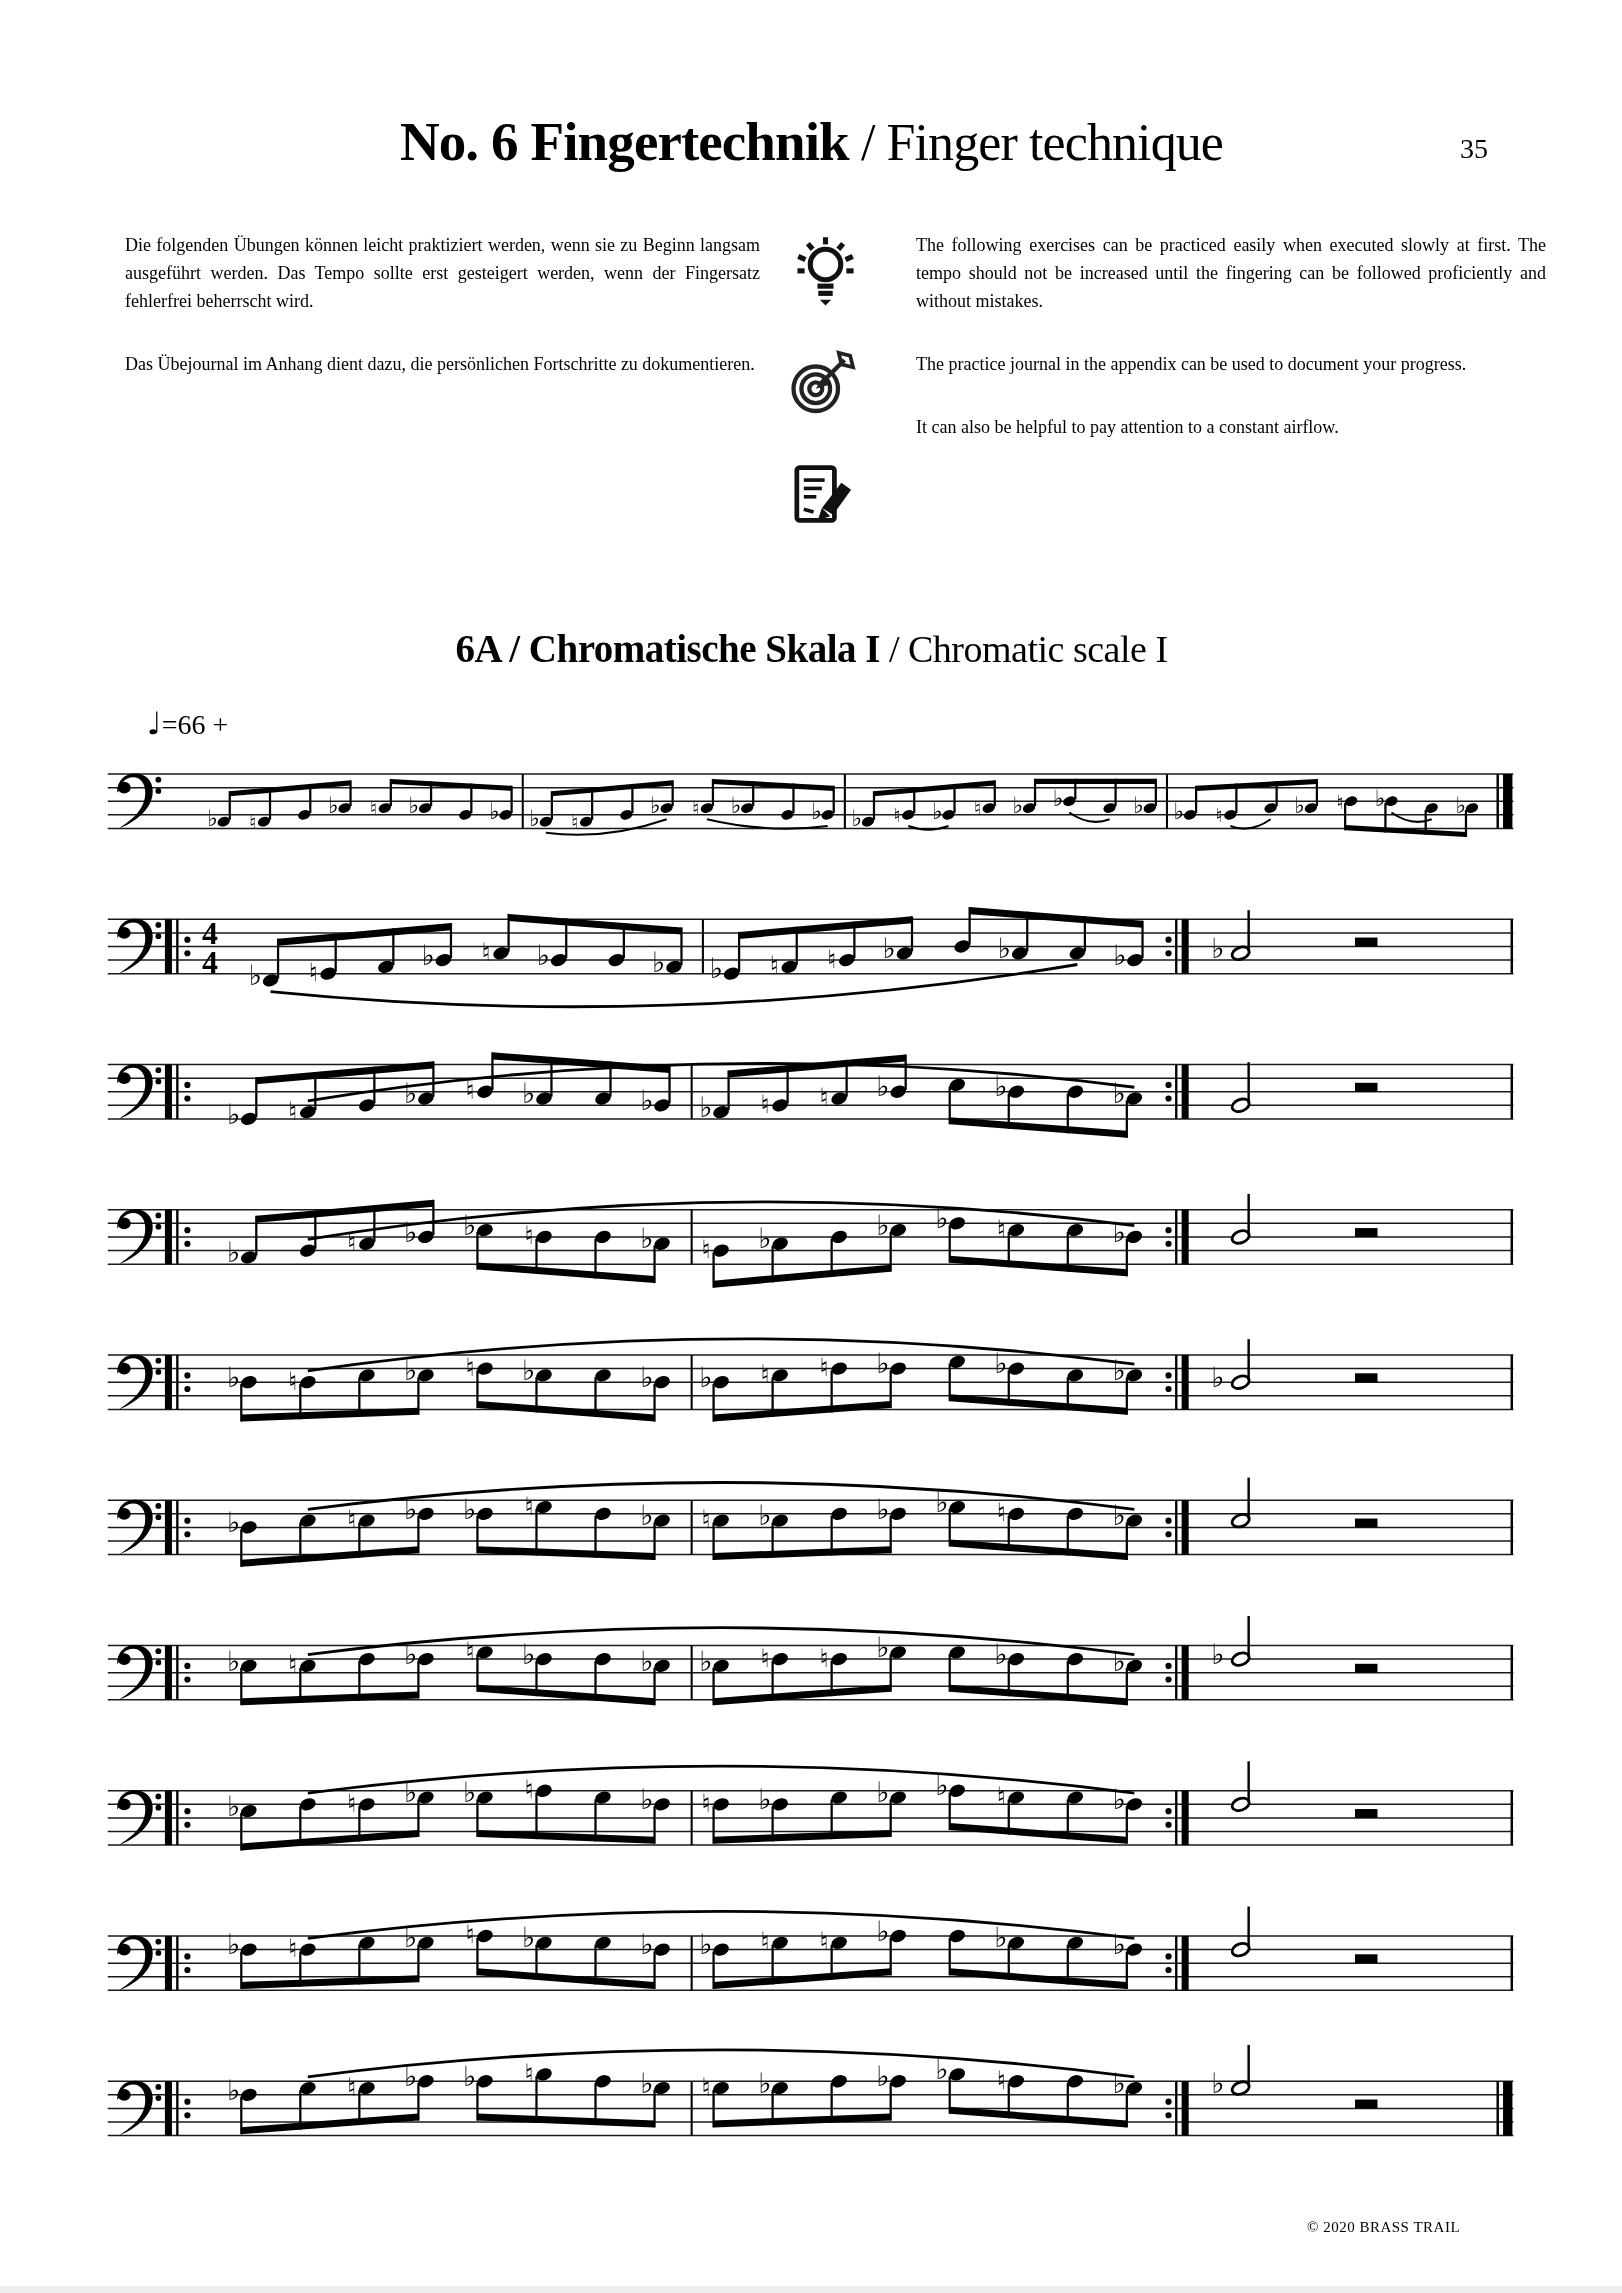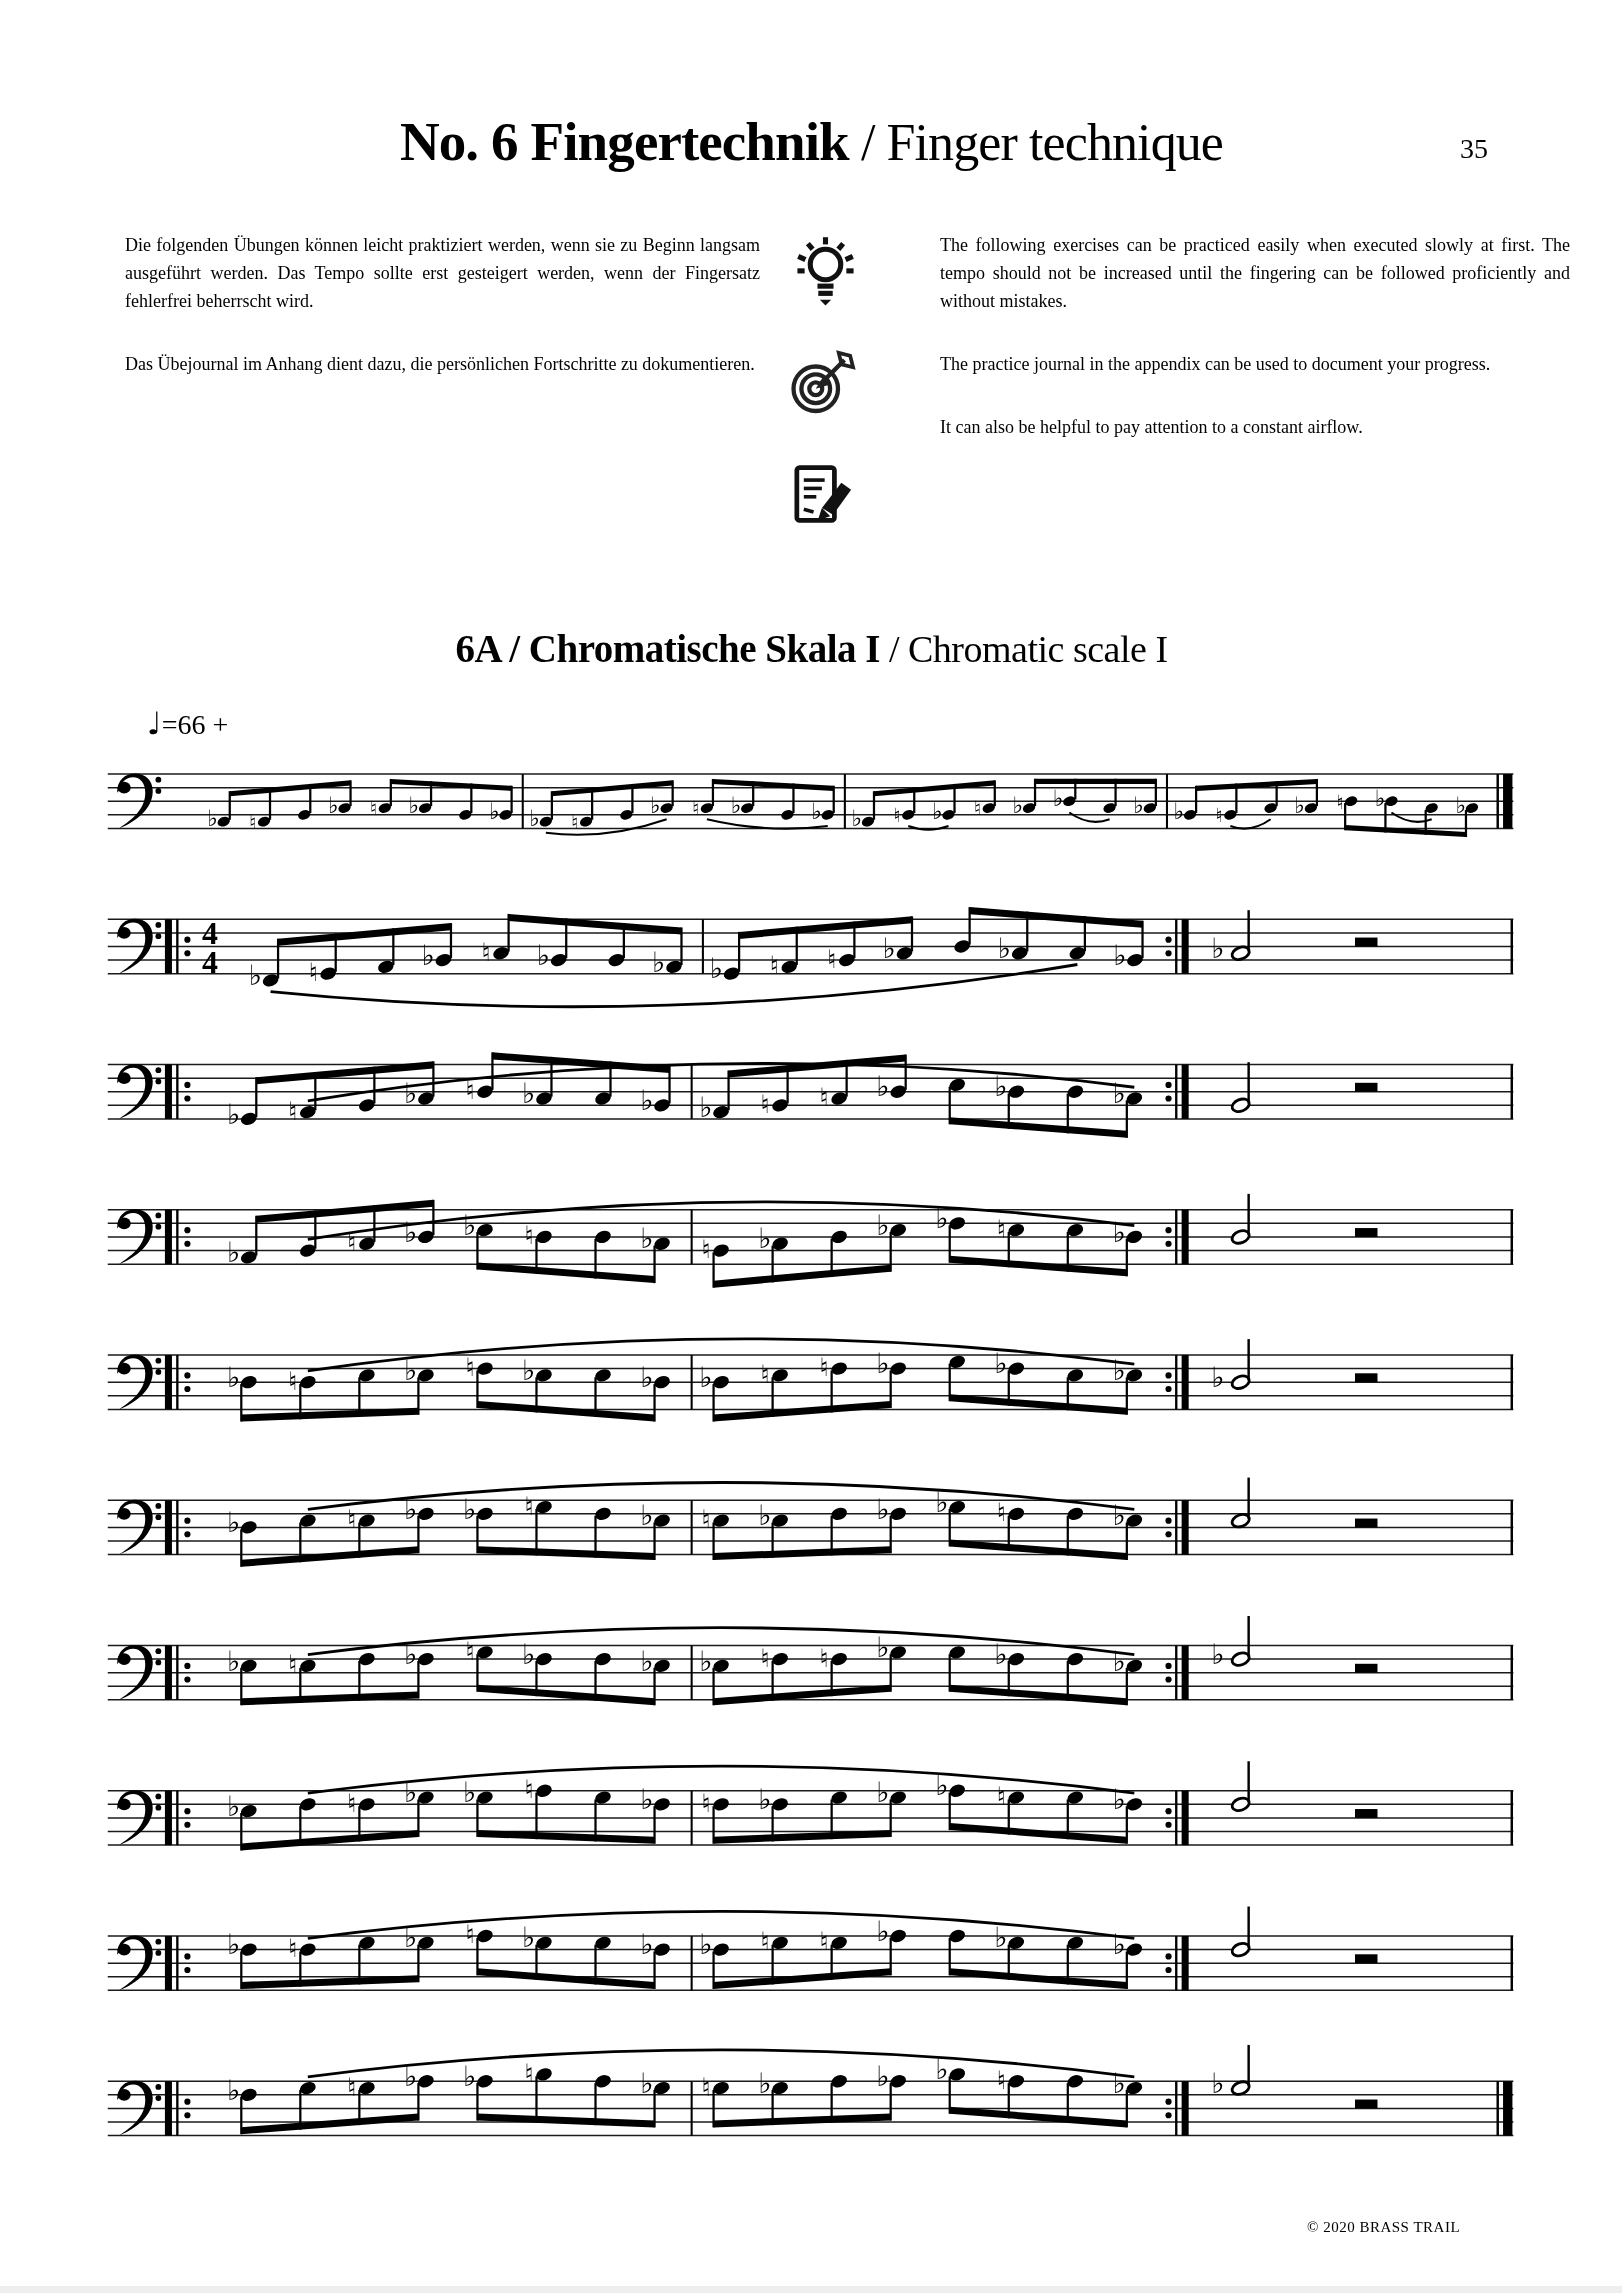--- a/index.html
+++ b/index.html
@@ -5,21 +5,21 @@
   html,body{margin:0;padding:0;background:#ffffff;}
   .page{position:relative;width:1623px;height:2294px;background:#ffffff;overflow:hidden;
         font-family:"Liberation Serif",serif;color:#000;}
   .title{position:absolute;top:82px;left:0;width:100%;text-align:center;letter-spacing:-0.9px;margin-top:28px;}
   .title .t-bold{font-size:55px;font-weight:bold;}
   .title .t-reg{font-size:52px;font-weight:normal;}
   .pageno{position:absolute;top:97px;left:1460px;font-size:28px;margin-top:36px;}
   .col{position:absolute;top:231px;font-size:18px;line-height:28px;text-align:justify;}
   .col p{margin:0;}
   .col-de{left:125px;width:635px;}
-  .col-en{left:940px;width:630px;}
+  .col-en{left:916px;width:630px;}
   .gap-top{margin-top:35px !important;}
   .icons{position:absolute;top:230px;left:787px;width:94px;}
   .icons .ic{position:absolute;left:0;}
   .ic-bulb{top:1.9px;left:3.7px;}
   .ic-target{top:120px;left:7.5px;}
   .ic-journal{top:232px;left:9.4px;}
   .section-heading{position:absolute;top:626px;left:0;width:100%;text-align:center;letter-spacing:-0.5px;}
   .section-heading .h-bold{font-size:39px;font-weight:bold;}
   .section-heading .h-reg{font-size:38px;font-weight:normal;}
   .tempo{position:absolute;top:705px;left:147px;}

